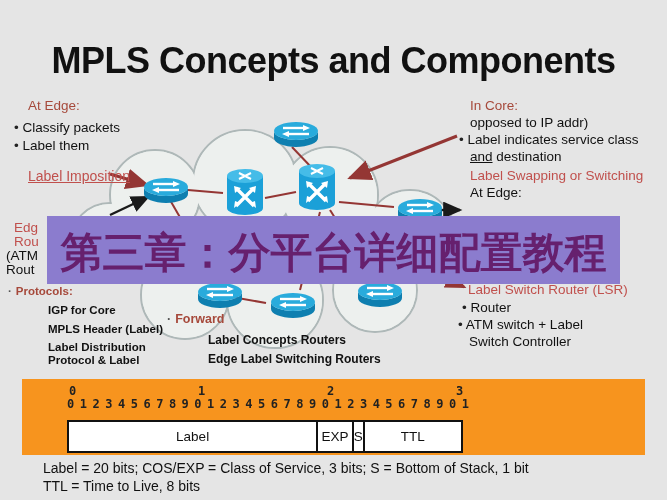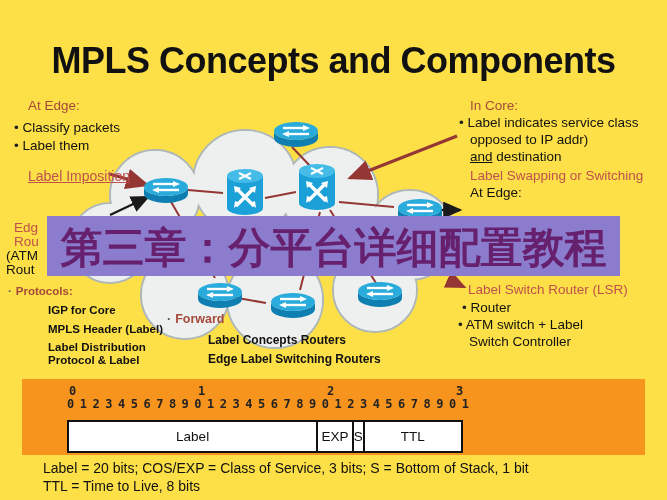--- a/index.html
+++ b/index.html
@@ -1,16 +1,16 @@
 <!DOCTYPE html>
 <html><head>
 <meta charset="utf-8">
 <style>
   html,body{margin:0;padding:0;background:#fff;}
-  .page{position:relative;width:667px;height:500px;background:#fde047;overflow:hidden;
+  .page{position:relative;width:667px;height:500px;background:#e5e5e5;overflow:hidden;
         font-family:"Liberation Sans",sans-serif;color:#1a1a1a;}
   .abs{position:absolute;}
 
   
   .title{left:0;right:0;top:40px;text-align:center;font-size:36px;font-weight:600;
          letter-spacing:-0.5px;color:#111;}
 
   
   .h-red{color:#A6493B;font-size:13.5px;}
   .note-red{color:#C0504D;font-size:13.5px;}
@@ -24,22 +24,22 @@
 
   
   .frag-red{color:#C0504D;font-size:13.5px;}
   .frag-blk{color:#111;font-size:13.5px;}
   .proto-h{color:#A6493B;font-size:11.5px;font-weight:bold;}
   .proto-i{font-size:11.5px;font-weight:bold;color:#111;line-height:13px;}
   .dev-h{color:#A6493B;font-size:12.5px;font-weight:bold;}
   .dev-i{font-size:12px;font-weight:bold;color:#111;}
 
   
-  .banner{left:47px;top:216px;width:573px;height:60px;background:#8B7CCE;
-          display:flex;align-items:flex-end;justify-content:center;}
+  .banner{left:47px;top:216px;width:573px;height:68px;background:#8B7CCE;
+          display:flex;align-items:center;justify-content:center;}
   .banner-text{font-size:42px;font-weight:bold;color:#66206E;white-space:nowrap;
                padding-top:6px;font-family:"Liberation Sans",sans-serif;}
 
   
   .bitbar{left:22px;top:379px;width:623px;height:76px;background:#F7941E;}
   .tens span{position:absolute;top:384px;font-family:"DejaVu Sans Mono",monospace;
              font-size:12px;font-weight:bold;color:#222;}
   .bit-digits{left:67px;top:397px;width:402px;display:flex;justify-content:space-between;
               font-family:"DejaVu Sans Mono",monospace;font-size:12px;font-weight:bold;color:#222;}
   .fields{left:67px;top:420px;width:402px;height:33px;display:flex;}
@@ -135,22 +135,22 @@
 
   <div class="abs left-block" style="left:14px;top:97px;">
     <div class="h-red" style="padding-left:14px;">At Edge:</div>
     <div class="txt bullet" style="margin-top:4px;">Classify packets</div>
     <div class="txt bullet">Label them</div>
     <div class="note-red" style="padding-left:14px;margin-top:12px;font-size:14px;text-decoration:underline;">Label Imposition</div>
   </div>
 
   <div class="abs right-block" style="left:459px;top:97px;width:205px;">
     <div class="h-red" style="padding-left:11px;">In Core:</div>
+    <div class="txt" style="padding-left:11px;">opposed to IP addr)</div>
     <div class="txt bullet">Label indicates service class</div>
-    <div class="txt" style="padding-left:11px;">opposed to IP addr)</div>
     <div class="txt" style="padding-left:11px;"><span class="u">and</span><span> destination</span></div>
     <div class="note-red" style="padding-left:11px;margin-top:2px;">Label Swapping or Switching</div>
     <div class="txt" style="padding-left:11px;">At Edge:</div>
   </div>
 
   <div class="abs frag-red" style="left:14px;top:220px;">Edg</div>
   <div class="abs frag-red" style="left:14px;top:234px;">Rou</div>
   <div class="abs frag-blk" style="left:6px;top:248px;">(ATM</div>
   <div class="abs frag-blk" style="left:6px;top:262px;">Rout</div>
 

